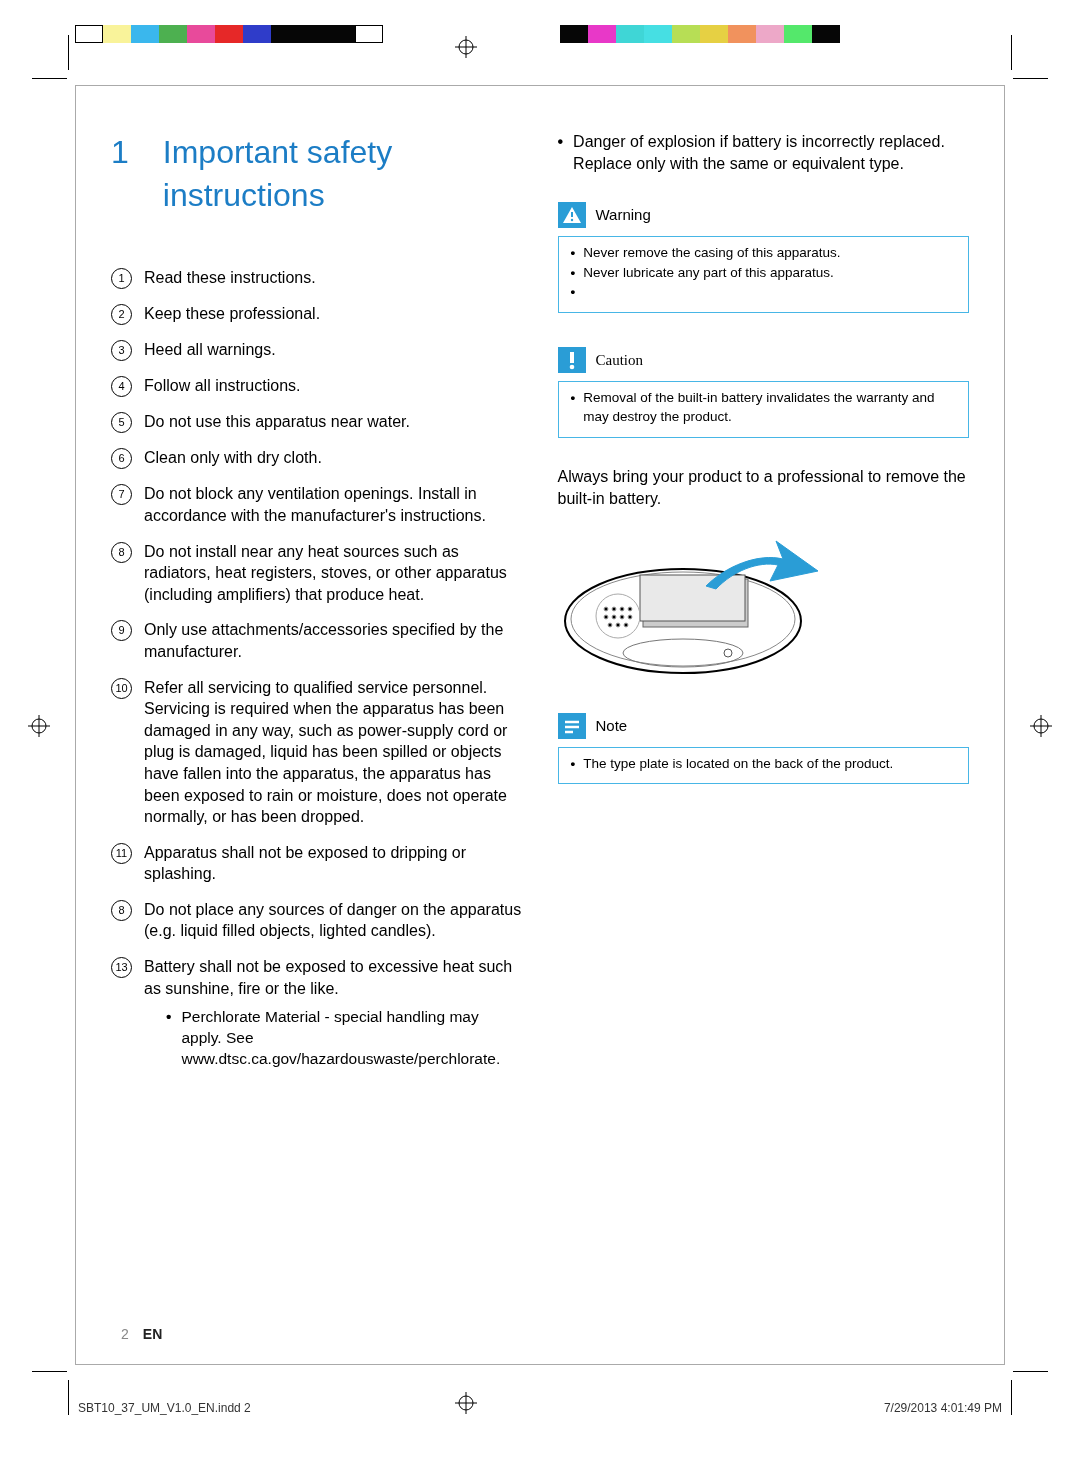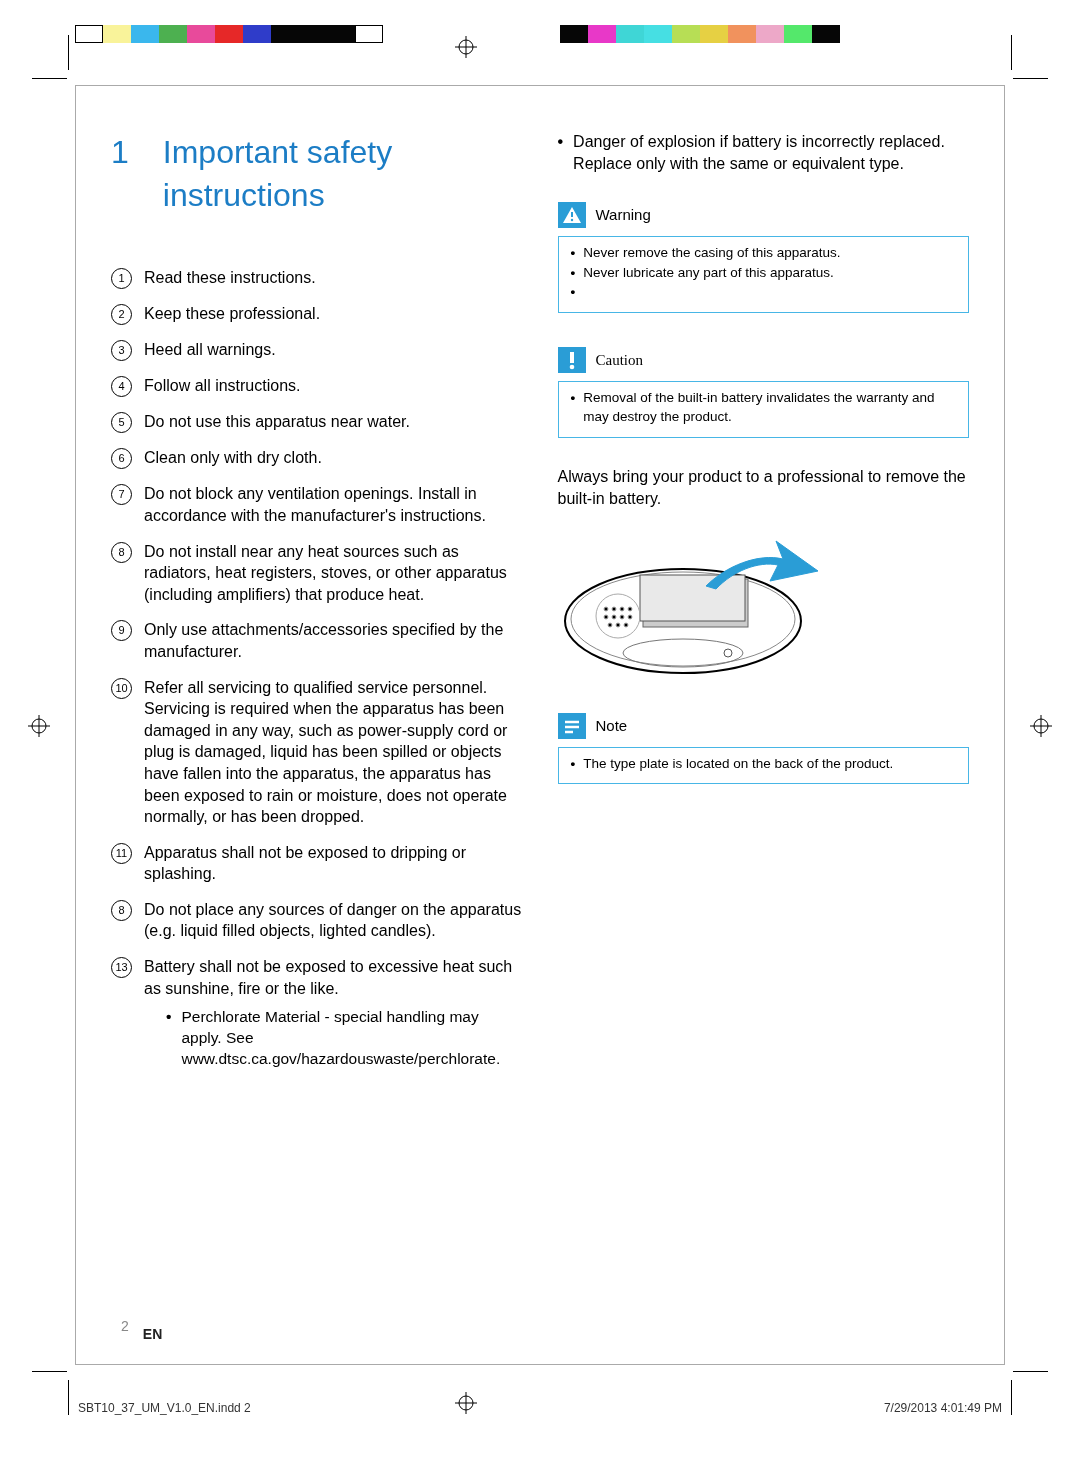--- a/index.html
+++ b/index.html
@@ -293,20 +293,20 @@
               <span>The type plate is located on the back of the product.</span>
             </div>
           </div>
         </div>
     </div>
 
   </div>
 
   <div class="pfoot">
     <span class="pn">2</span>
-    <span style="font-weight:bold;margin-top:8px;">EN</span>
+    <span style="font-weight:bold;">EN</span>
   </div>
 </div>
 
 <div class="ofoot">
   <span>SBT10_37_UM_V1.0_EN.indd   2</span>
   <span>7/29/2013   4:01:49 PM</span>
 </div>
 
 </body></html>

